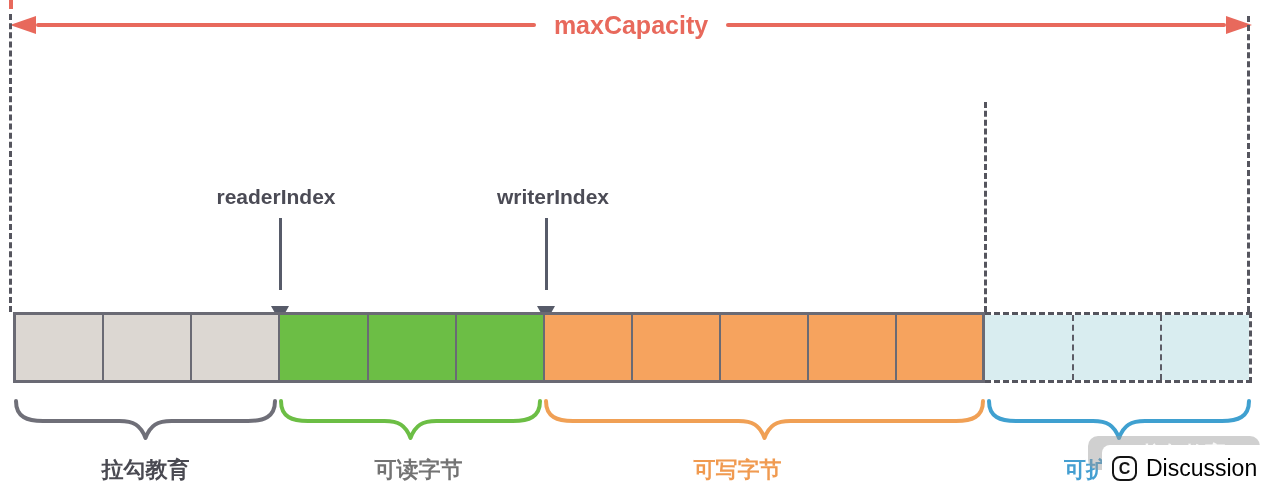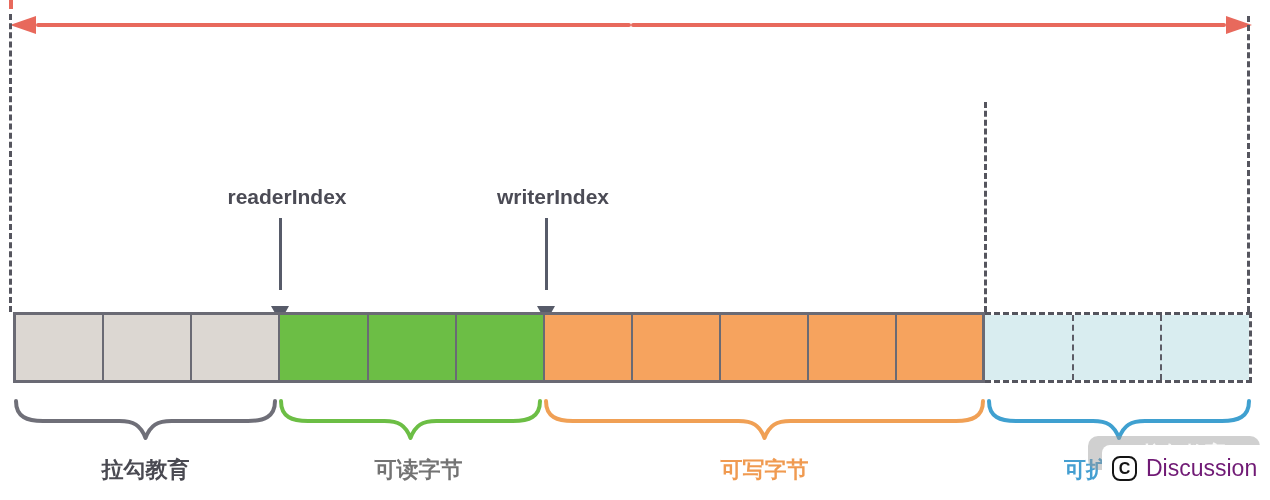--- a/index.html
+++ b/index.html
@@ -42,44 +42,45 @@
   .seg-lbl{position:absolute;top:455px;text-align:center;font-size:22px;font-weight:700;white-space:nowrap;}
 
   
   #watermark{position:absolute;left:1088px;top:436px;width:172px;height:34px;background:rgba(150,150,150,0.45);
     border-radius:10px;display:flex;align-items:center;justify-content:center;
     color:rgba(255,255,255,0.85);font-size:20px;font-weight:700;letter-spacing:1px;}
   #discussion-badge{position:absolute;left:1102px;top:445px;width:168px;height:47px;background:#ffffff;
     border-radius:8px;display:flex;align-items:center;gap:9px;padding-left:10px;box-sizing:border-box;}
   #discussion-badge .cicon{width:25px;height:25px;border:2.5px solid #141414;border-radius:8px;box-sizing:border-box;
     display:flex;align-items:center;justify-content:center;font-size:16px;font-weight:700;color:#141414;}
-  #discussion-badge .dtext{font-size:23px;color:#701a75;font-weight:500;}
+  #discussion-badge .dtext{font-size:23px;color:#000000;font-weight:500;}
 
   #red-tick{position:absolute;left:9px;top:0;width:4px;height:9px;background:#e8695c;}
 </style>
 </head>
 <body>
 
 <div id="stage">
 
   <div id="red-tick"></div>
 
   <div class="span-arrow" style="left:10px;top:12px;width:1242px;color:#e8695c;">
     <span class="head left" style="border-right-color:#e8695c;"></span>
     <span class="line" style="background:#e8695c;"></span>
+    <span class="lbl">maxCapacity</span>
     <span class="line" style="background:#e8695c;"></span>
     <span class="head right" style="border-left-color:#e8695c;"></span>
   </div>
 
 
   <div class="vdash" style="left:9px;top:14px;height:298px;"></div>
   <div class="vdash" style="left:984px;top:102px;height:210px;"></div>
   <div class="vdash" style="left:1247px;top:16px;height:296px;"></div>
 
-  <div class="ptr-lbl" style="left:162px;top:185px;">readerIndex</div>
+  <div class="ptr-lbl" style="left:151px;top:185px;">readerIndex</div>
   <div class="down-arrow" style="left:271px;top:218px;">
     <div class="shaft" style="height:72px;"></div>
     <div class="tip" style="top:88px;"></div>
   </div>
 
   <div class="ptr-lbl" style="left:428px;top:185px;">writerIndex</div>
   <div class="down-arrow" style="left:537px;top:218px;">
     <div class="shaft" style="height:72px;"></div>
     <div class="tip" style="top:88px;"></div>
   </div>
@@ -121,21 +122,21 @@
     </svg>
   <svg class="brace" style="left:543px;" width="443" height="46">
       <path d="M 3 4 C 3 20 14 24 30 24 L 195.5 24 C 209.5 24 216.5 28 221.5 41 C 226.5 28 233.5 24 247.5 24 L 413 24 C 429 24 440 20 440 4" stroke="#f0a055"></path>
     </svg>
   <svg class="brace" style="left:986px;" width="266" height="46">
       <path d="M 3 4 C 3 20 14 24 30 24 L 107 24 C 121 24 128 28 133 41 C 138 28 145 24 159 24 L 236 24 C 252 24 263 20 263 4" stroke="#3fa0d0"></path>
     </svg>
 
   <div class="seg-lbl" style="left: 13px; width: 265px; color: rgb(74, 74, 82);">拉勾教育</div>
   <div class="seg-lbl" style="left: 286px; width: 265px; color: #737373;">可读字节</div>
-  <div class="seg-lbl" style="left: 543px; width: 443px; color: rgb(240, 154, 80);">可写字节</div>
+  <div class="seg-lbl" style="left: 516px; width: 443px; color: rgb(240, 154, 80);">可写字节</div>
   <div class="seg-lbl" style="left: 986px; width: 266px; color: rgb(69, 159, 209);">可扩容字节</div>
 
   <div id="watermark">@拉勾教育</div>
 
   <div id="discussion-badge">
     <span class="cicon">C</span>
     <span class="dtext">Discussion</span>
   </div>
 
 </div>

